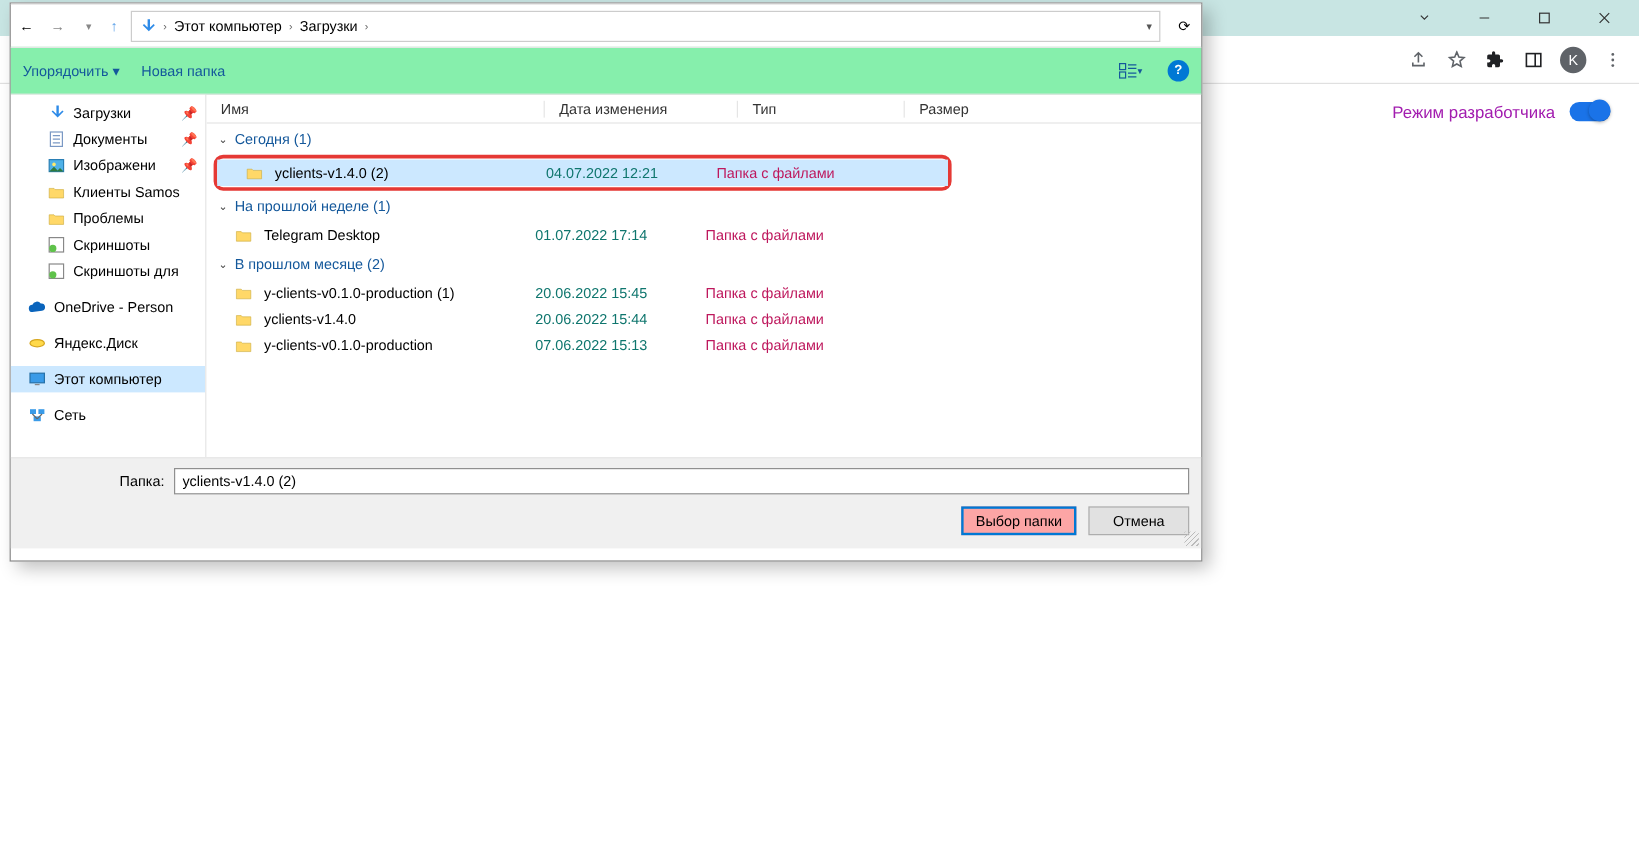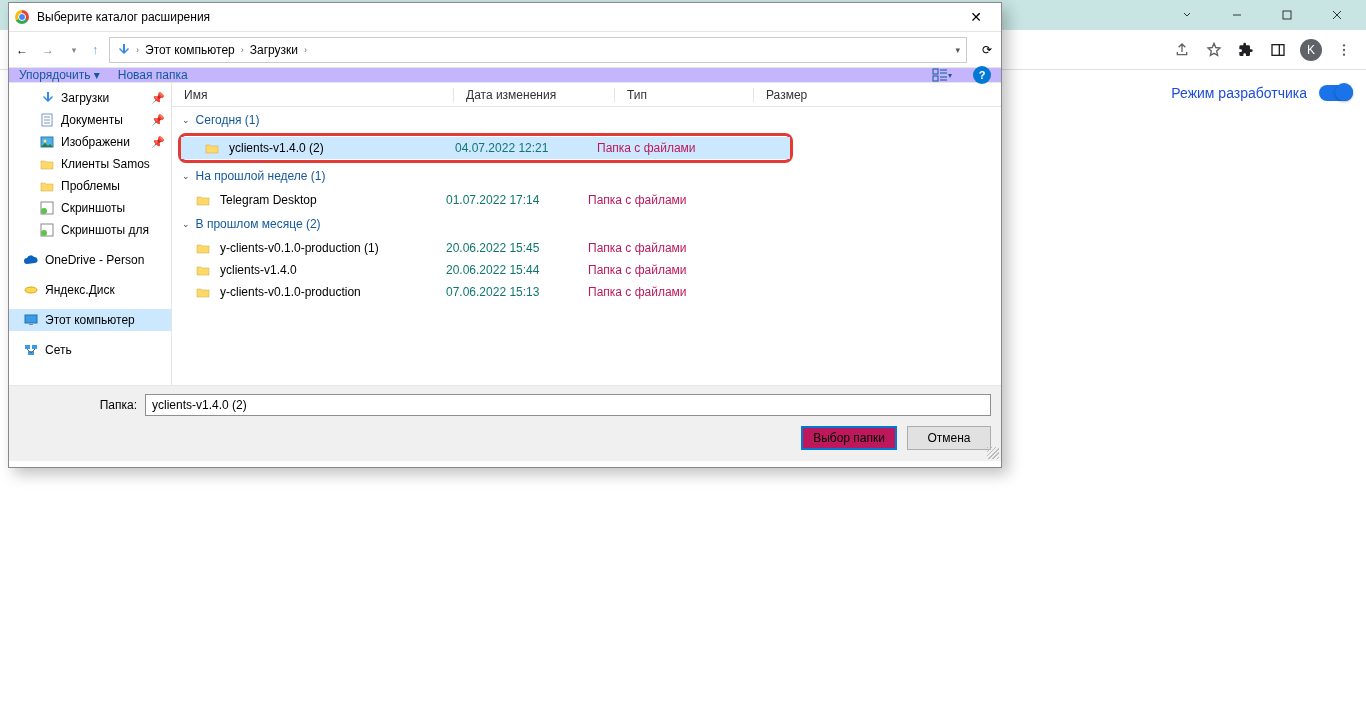--- a/index.html
+++ b/index.html
@@ -6,21 +6,21 @@
 body { width: 1366px; height: 722px; background: #fff; overflow: hidden; position: relative; }
 
 
 .browser-bg { position: absolute; inset: 0; background: #fff; }
 .browser-titlebar { position: absolute; top: 0; left: 0; right: 0; height: 30px; background: #c8e5e3; display: flex; justify-content: flex-end; align-items: center; gap: 8px; padding-right: 8px; }
 .tb-btn { width: 42px; height: 28px; display: flex; align-items: center; justify-content: center; color: #6a6a6a; font-size: 11px; }
 .tb-btn svg { width: 10px; height: 10px; stroke: #333; stroke-width: 1; fill: none; }
 .browser-toolbar { position: absolute; top: 30px; left: 0; right: 0; height: 40px; background: #fff; border-bottom: 1px solid #e0e0e0; display: flex; justify-content: flex-end; align-items: center; gap: 12px; padding-right: 12px; }
 .toolbar-icon { width: 20px; height: 20px; display: flex; align-items: center; justify-content: center; color: #5f6368; }
 .avatar { width: 22px; height: 22px; border-radius: 50%; background: #5f6368; color: #fff; display: flex; align-items: center; justify-content: center; font-size: 12px; }
-.dev-row { position: absolute; top: 85px; right: 13px; display: flex; align-items: center; gap: 12px; font-size: 14px; color: #1d4ed8; }
+.dev-row { position: absolute; top: 85px; right: 24px; display: flex; align-items: center; gap: 12px; font-size: 14px; color: #a21caf; }
 .toggle { width: 34px; height: 16px; background: #1a73e8; border-radius: 8px; position: relative; }
 .toggle::after { content: ""; position: absolute; right: 0; top: -2px; width: 18px; height: 18px; background: #1a73e8; border-radius: 50%; box-shadow: 0 1px 3px rgba(0,0,0,.3); }
 
 
 .dialog { position: absolute; top: 2px; left: 8px; width: 994px; height: 466px; background: #fff; border: 1px solid #888; box-shadow: 6px 6px 14px rgba(0,0,0,.25); }
 .dlg-title { height: 28px; background: #fff; display: flex; align-items: center; padding: 0 6px; font-size: 12px; }
 .dlg-title .chrome-ico { width: 14px; height: 14px; border-radius: 50%; background: conic-gradient(#ea4335 0 120deg,#34a853 120deg 240deg,#fbbc05 240deg 360deg); margin-right: 8px; position: relative; }
 .dlg-title .chrome-ico::after{content:"";position:absolute;inset:3px;border-radius:50%;background:#4285f4;border:1px solid #fff;}
 .dlg-close { margin-left: auto; width: 38px; height: 22px; display:flex;align-items:center;justify-content:center;font-size:14px;}
 
@@ -28,21 +28,21 @@
 .dlg-nav .navbtn { width: 26px; display:flex;justify-content:center;color:#888;}
 .dlg-nav .navbtn.enabled { color:#000; }
 .dlg-nav .updown { width:16px;color:#5aa0e8;}
 .path-box { flex:1; height:26px; border:1px solid #ccc; margin:0 6px; display:flex; align-items:center; padding:0 6px; gap:6px; }
 .path-part { color:#000; }
 .path-sep { color:#666; font-size:9px; }
 .path-chevron { margin-left:auto; color:#555; font-size:9px;}
 .refresh-btn { width:28px;display:flex;justify-content:center;color:#000;}
 .search-box { width:198px; height:26px; border:1px solid #ccc; margin-right:6px; display:flex; align-items:center; padding:0 6px; gap:6px; color:#777; }
 
-.dlg-bar { height:16px; background:#c4b5fd; border-top:1px solid #e5e5e5;border-bottom:1px solid #e5e5e5; display:flex;align-items:center;padding:0 10px;font-size:12px;gap:18px;}
+.dlg-bar { height:40px; background:#86efac; border-top:1px solid #e5e5e5;border-bottom:1px solid #e5e5e5; display:flex;align-items:center;padding:0 10px;font-size:12px;gap:18px;}
 .dlg-bar .lnk{color:#14589b;}
 .dlg-bar .spacer{flex:1;}
 .view-btn,.help-btn{color:#14589b;width:26px;display:flex;justify-content:center;align-items:center;}
 .help-btn{background:#0078d4;color:#fff;border-radius:50%;width:18px;height:18px;font-size:11px;font-weight:bold;}
 
 .dlg-body { display:flex; height: calc(100% - 28px - 36px - 32px - 66px); }
 
 .sidebar { width:162px; background:#fff; overflow:hidden; font-size:12px; padding-top:4px;}
 .sb-item { height:22px; display:flex;align-items:center;gap:6px;padding-left:14px;white-space:nowrap;}
 .sb-item.selected { background:#cce8ff;}
@@ -71,21 +71,21 @@
 .row.hl{background:#cce8ff;}
 .row-hl-wrap{border:3px solid #e53935;border-radius:8px;margin-left:6px;margin-right:208px;padding:1px 0;}
 .row-hl-wrap .row{height:22px;}
 
 .dlg-foot{height:76px;border-top:1px solid #e5e5e5;background:#f0f0f0;padding:8px 10px 10px 10px;position:relative;}
 .foot-row1{display:flex;align-items:center;gap:8px;margin-bottom:10px;}
 .foot-label{font-size:12px;width:118px;text-align:right;}
 .foot-input{flex:1;height:22px;border:1px solid #8f8f8f;padding:0 6px;font-size:12px;background:#fff;}
 .foot-row2{display:flex;justify-content:flex-end;gap:10px;}
 .btn{height:24px;min-width:84px;border:1px solid #adadad;background:#e1e1e1;font-size:12px;display:flex;align-items:center;justify-content:center;padding:0 10px;}
-.btn.primary{border:2px solid #0078d4;background:#be185d;}
+.btn.primary{border:2px solid #0078d4;background:#fca5a5;}
 .resize-grip{position:absolute;right:2px;bottom:2px;width:12px;height:12px;background:repeating-linear-gradient(135deg,#bbb 0 1px,transparent 1px 3px);}
 
 svg{display:block;}
 </style>
 </head>
 <body>
 
 <div class="browser-bg">
   <div class="browser-titlebar">
     <div class="tb-btn">
@@ -142,25 +142,20 @@
         </svg>
       </div>
   </div>
   <div class="dev-row">
     <span>Режим разработчика</span>
     <div class="toggle"></div>
   </div>
 </div>
 
 <div class="dialog">
-  <div class="dlg-title">
-    <div class="chrome-ico"></div>
-    <span>Выберите каталог расширения</span>
-    <div class="dlg-close">✕</div>
-  </div>
 
   <div class="dlg-nav">
     <div class="navbtn enabled">←</div>
     <div class="navbtn">→</div>
     <div class="navbtn" style="font-size:9px;">▾</div>
     <div class="navbtn updown">↑</div>
     <div class="path-box">
       <svg width="14" height="14">
           <path class="blue-arrow" d="M7 1v7l-3-3-1 1 5 5 5-5-1-1-3 3V1z"></path>
         </svg>

